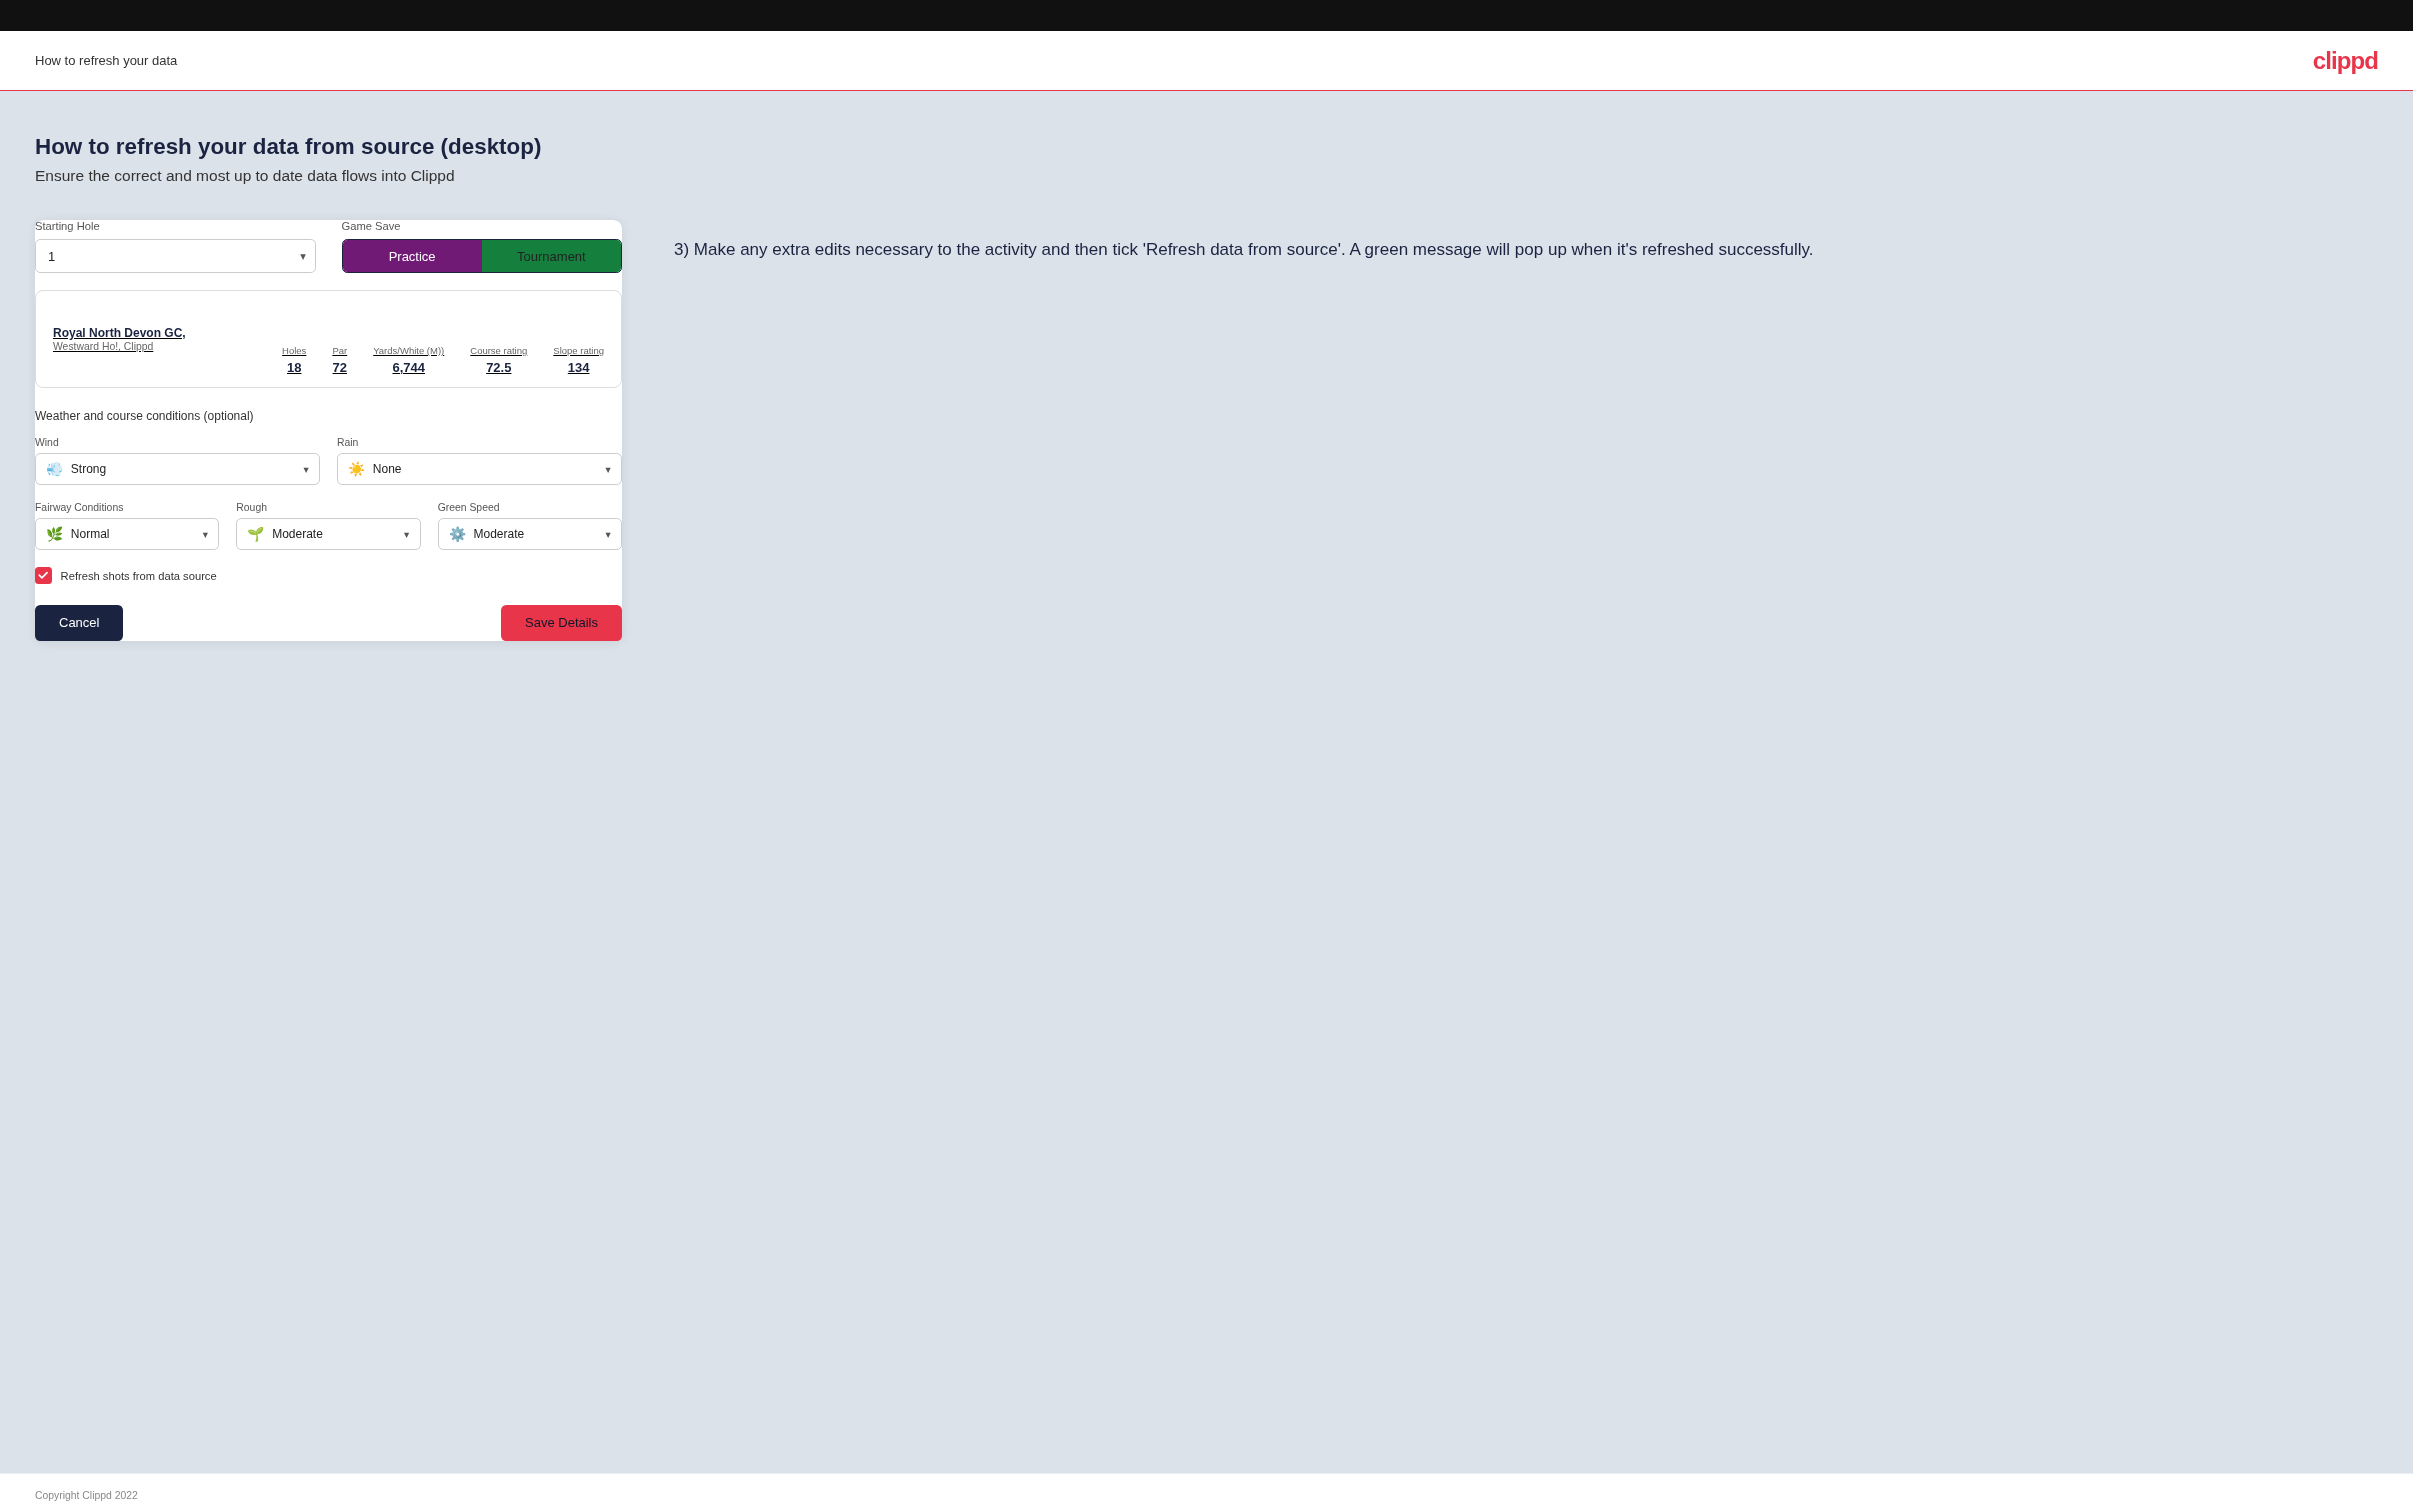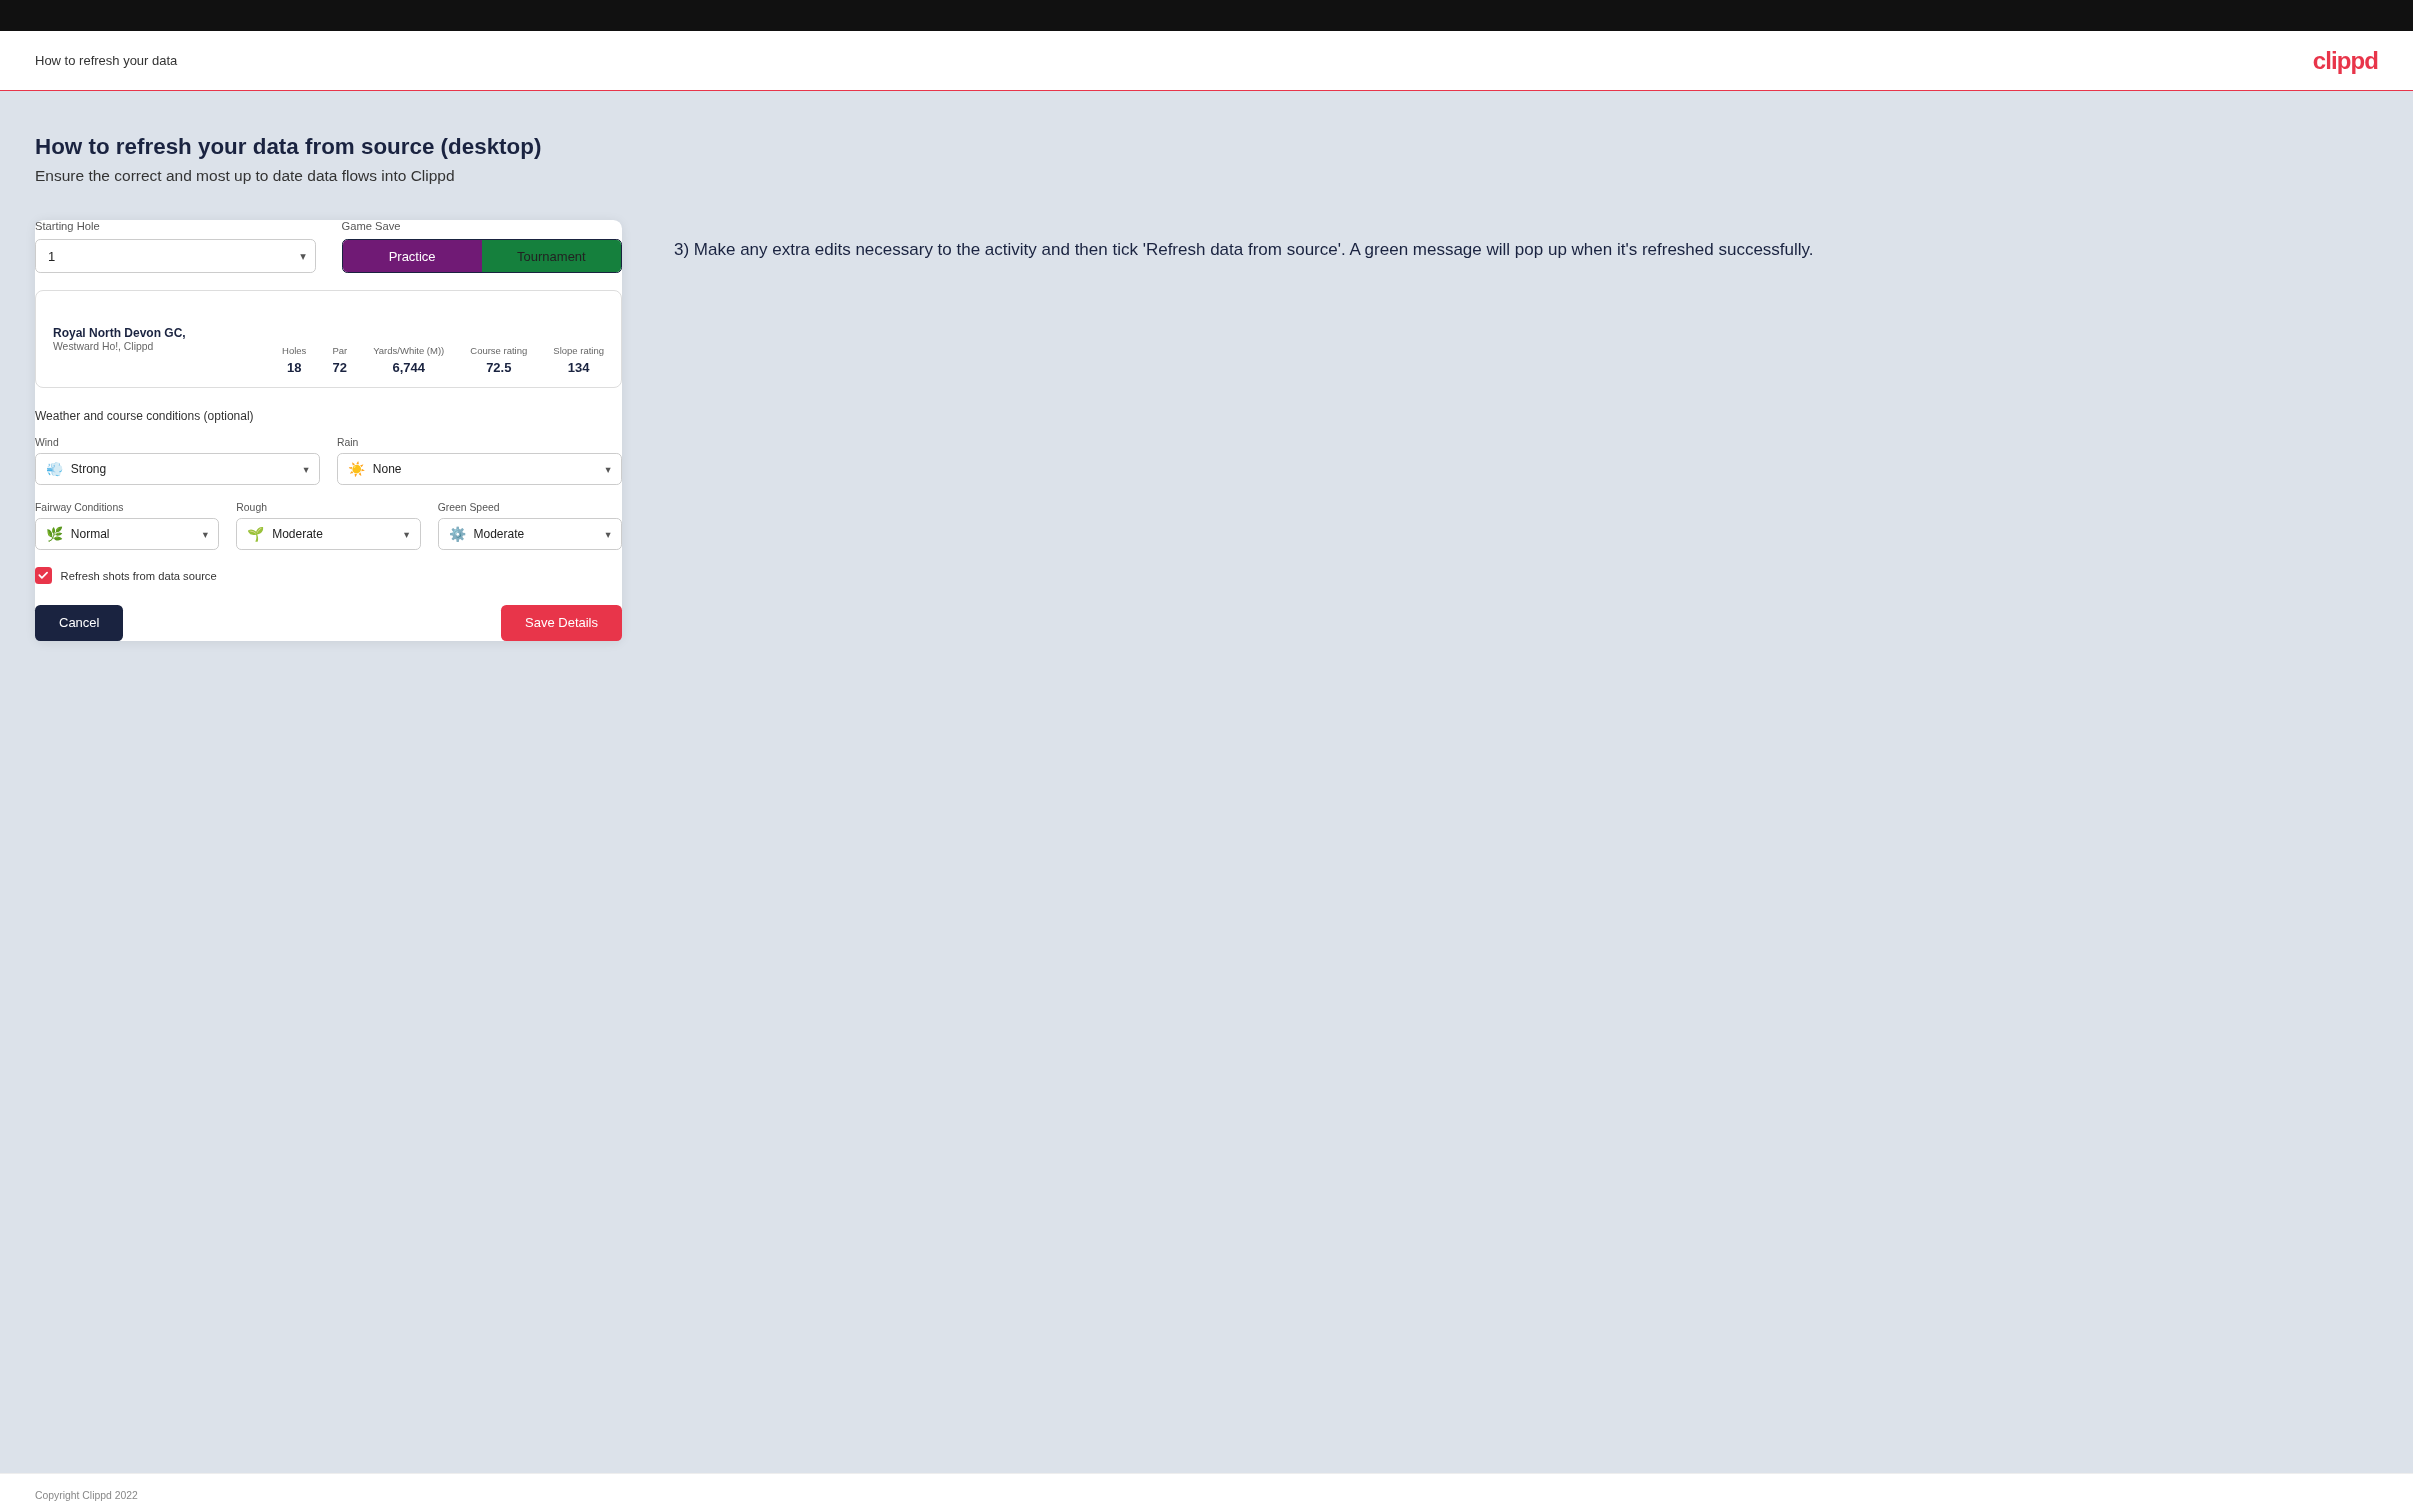--- a/index.html
+++ b/index.html
@@ -122,20 +122,21 @@
     }
     .course-row {
       border: 0.9px solid #ddd;
       border-radius: 8px;
       padding: 12px 17px;
       display: flex;
       align-items: center;
       gap: 30px;
       margin-bottom: 21px;
       background: #fff;
+      text-decoration: underline;
     }
     .course-info {
       flex: 1;
     }
     .course-name {
       font-size: 12px;
       font-weight: 600;
       color: #1a2340;
     }
     .course-location {
@@ -244,21 +245,21 @@
       background: #1a2340;
       color: #fff;
       border: none;
       border-radius: 5.2px;
       padding: 10.4px 24px;
       font-size: 13px;
       cursor: pointer;
     }
     .btn-save {
       background: #e8354a;
-      color: #ffffff;
+      color: #0f172a;
       border: none;
       border-radius: 5.2px;
       padding: 10.4px 24px;
       font-size: 13px;
       cursor: pointer;
     }
     .side-note {
       flex: 1;
       font-size: 17px;
       color: #1a2340;

